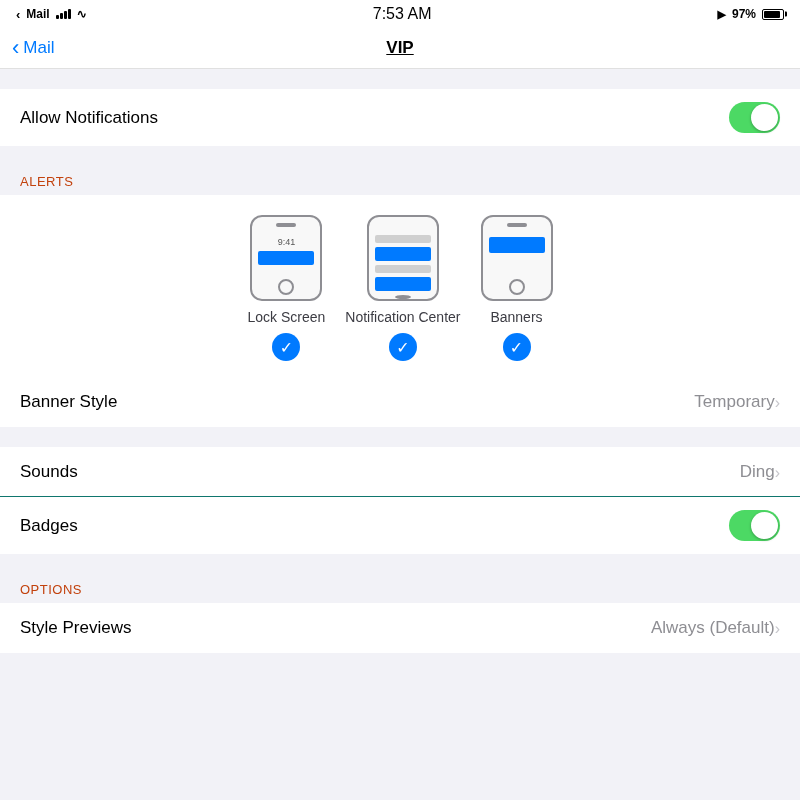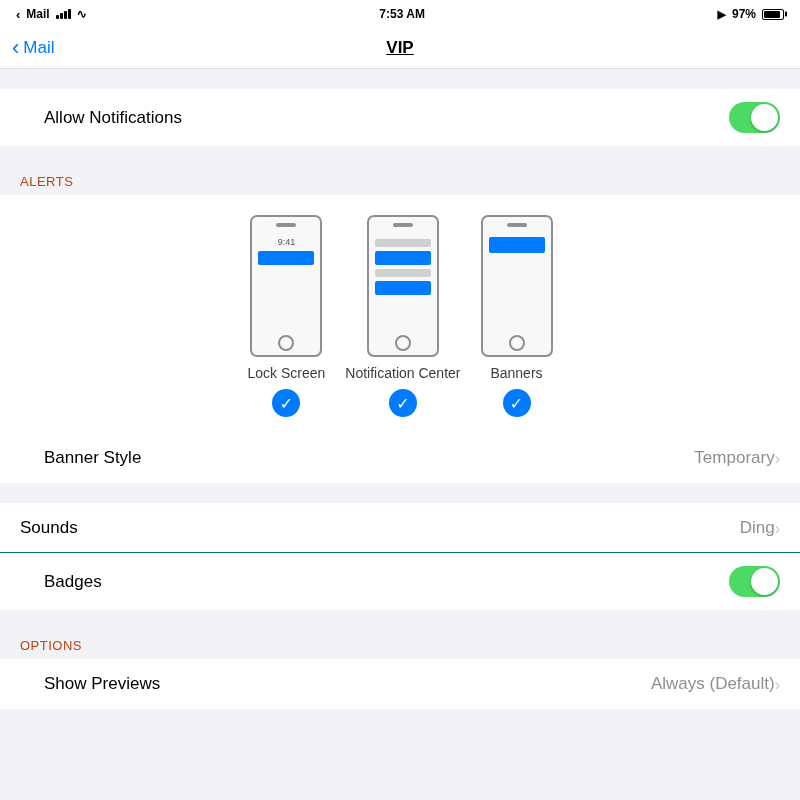--- a/index.html
+++ b/index.html
@@ -18,21 +18,21 @@
       background: #fff;
       display: flex;
       justify-content: space-between;
       align-items: center;
       padding: 4px 16px;
       height: 28px;
       font-size: 12px;
       font-weight: 600;
     }
     .status-left { display: flex; align-items: center; gap: 6px; }
-    .status-center { font-size: 12px; font-weight: 700; }
+    .status-center { font-size: 16px; font-weight: 400; }
     .status-right { display: flex; align-items: center; gap: 6px; font-size: 12px; }
 
     .signal-bars { display: flex; align-items: flex-end; gap: 1px; }
     .signal-bars span {
       display: inline-block;
       width: 3px;
       background: #000;
       border-radius: 1px;
     }
 
@@ -109,21 +109,21 @@
     }
     .list-row {
       display: flex;
       justify-content: space-between;
       align-items: center;
       padding: 13px 20px;
       background: #fff;
       border-bottom: 1px solid #0f766e;
       min-height: 50px;
     }
-    .list-row:last-child { border-bottom: none; margin-left: 24px; }
+    .list-row:last-child { border-bottom: none; }
     .list-row-label {
       font-size: 17px;
       color: #000;
     }
     .list-row-value {
       display: flex;
       align-items: flex-end;
       gap: 0;
       color: #8e8e93;
       font-size: 17px;
@@ -173,23 +173,23 @@
       display: flex;
       flex-direction: column;
       align-items: center;
       gap: 8px;
       cursor: pointer;
     }
 
     
     .phone-illus {
       width: 72px;
-      height: 142px;
+      height: 86px;
       border: 2.5px solid #8e8e93;
-      border-radius: 7px;
+      border-radius: 12px;
       background: #f8f8f8;
       position: relative;
       display: flex;
       flex-direction: column;
       align-items: center;
       overflow: hidden;
     }
     .phone-illus .speaker {
       width: 20px;
       height: 4px;
@@ -413,21 +413,21 @@
 </div>
 
 <div class="section-spacer"></div>
 
 <div class="section-header">
   <span>OPTIONS</span>
 </div>
 
 <div class="list-section">
   <div class="list-row">
-    <span class="list-row-label">Show Previews</span>
+    <span class="list-row-label">Style Previews</span>
     <div class="list-row-value">
       <span>Always (Default)</span>
       <span class="chevron">›</span>
     </div>
   </div>
 </div>
 
 <div style="flex:1; background:#f2f2f7;"></div>
 
 </body></html>

